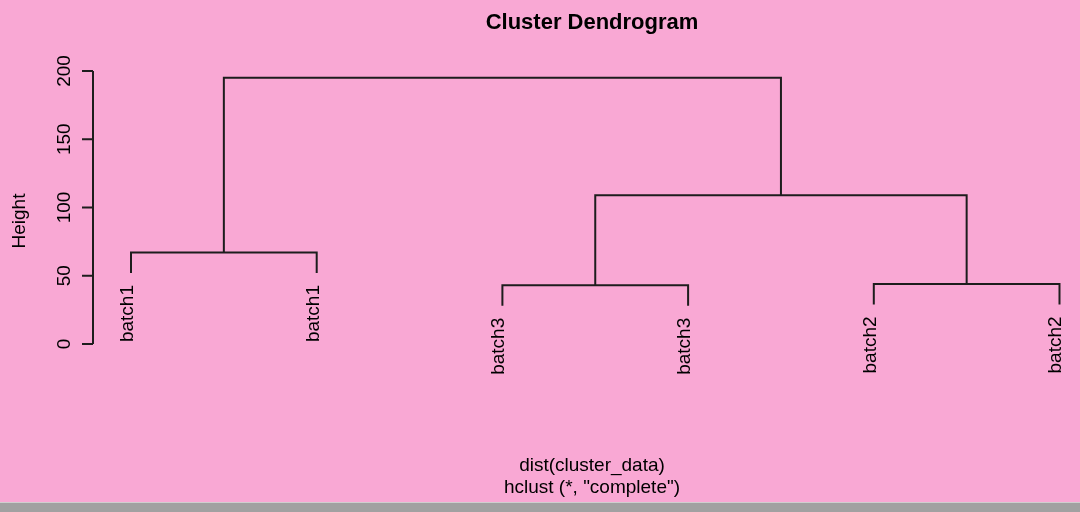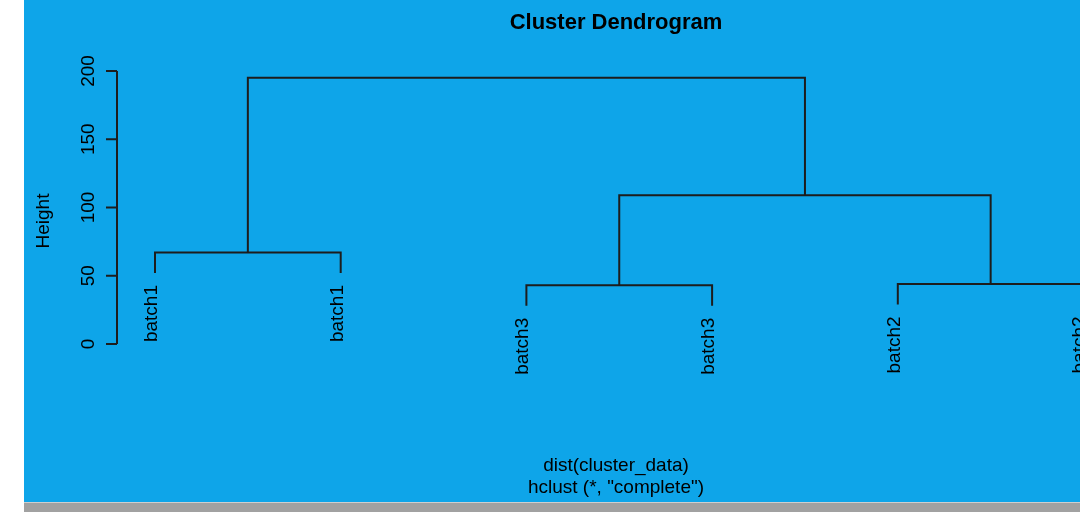--- a/index.html
+++ b/index.html
@@ -4,21 +4,21 @@
 <style>
   html, body { margin: 0; padding: 0; }
   body {
     width: 1080px; height: 512px;
     background: #ffffff;
     overflow: hidden;
     font-family: "Liberation Sans", sans-serif;
     color: #000000;
     position: relative;
   }
-  .canvas { position: absolute; inset: 0; background: #0ea5e9; margin-left: 24px; }
+  .canvas { position: absolute; inset: 0; background: #f9a8d4; }
   .chart-title {
     position: absolute;
     left: 93px; width: 998px; top: 9px;
     font-size: 22px; font-weight: bold;
     text-align: center; line-height: 26px;
     color: #000000;
   }
   .y-label {
     position: absolute;
     left: -41px; top: 210px;

